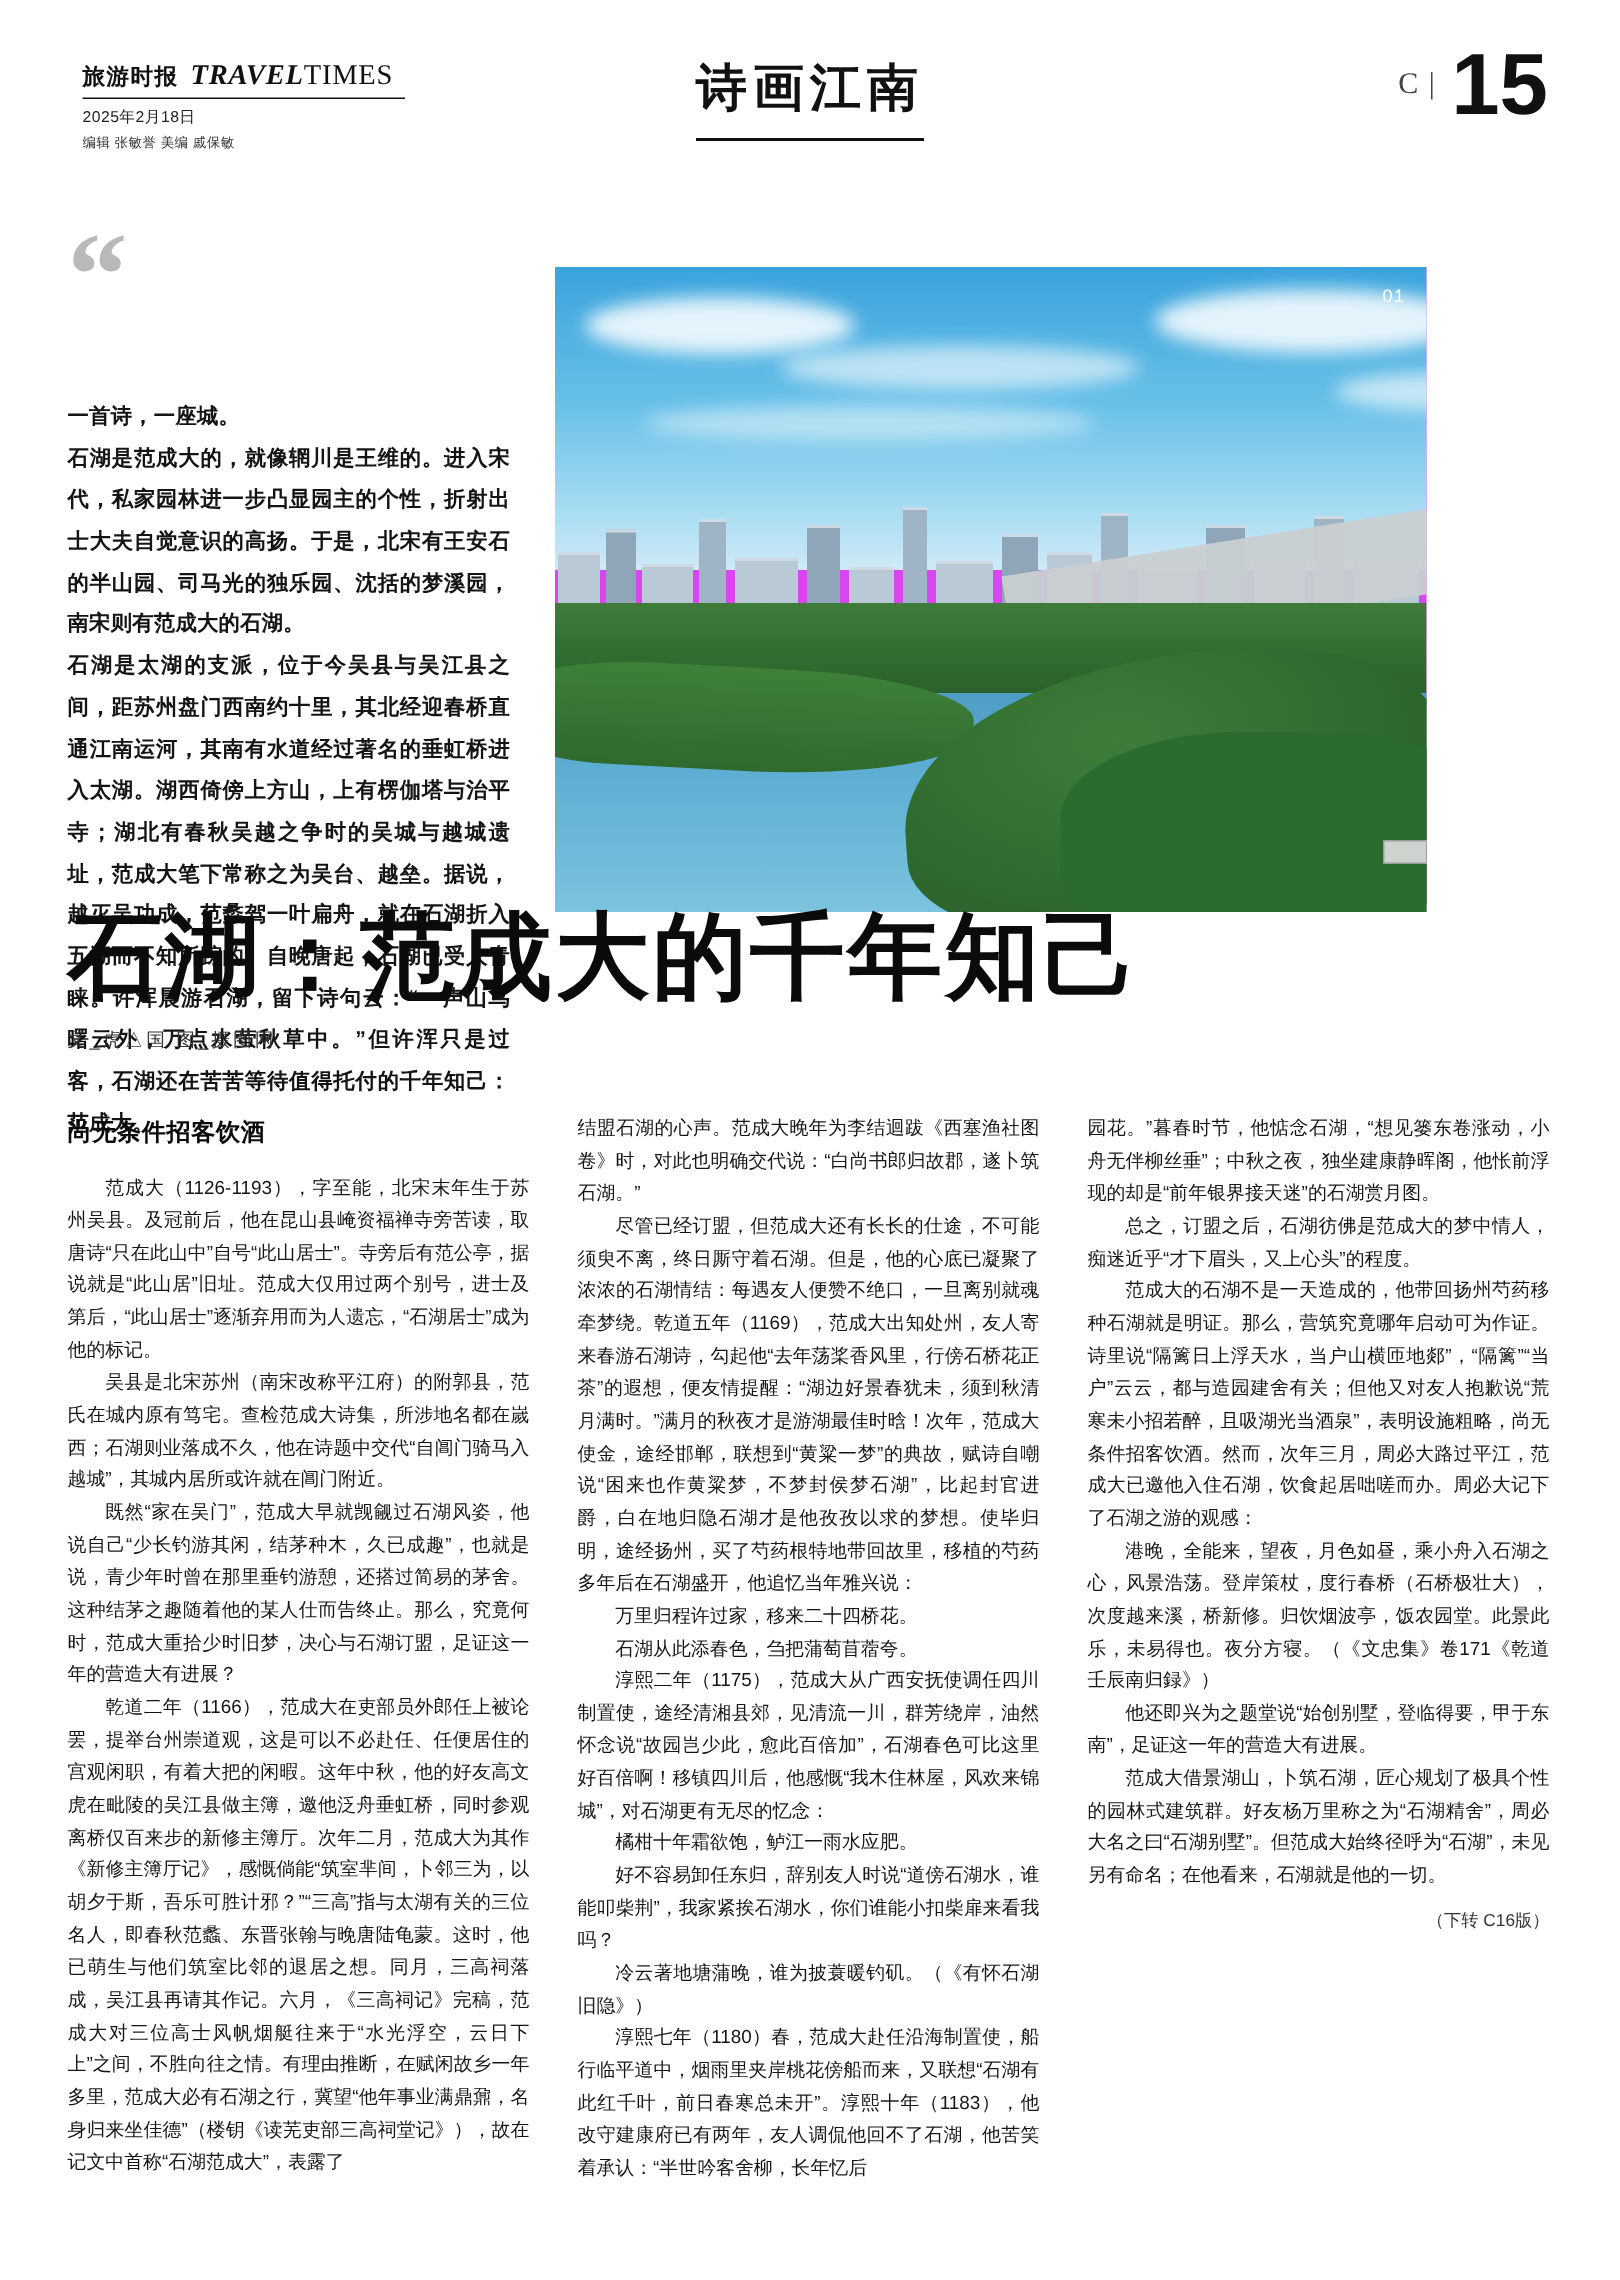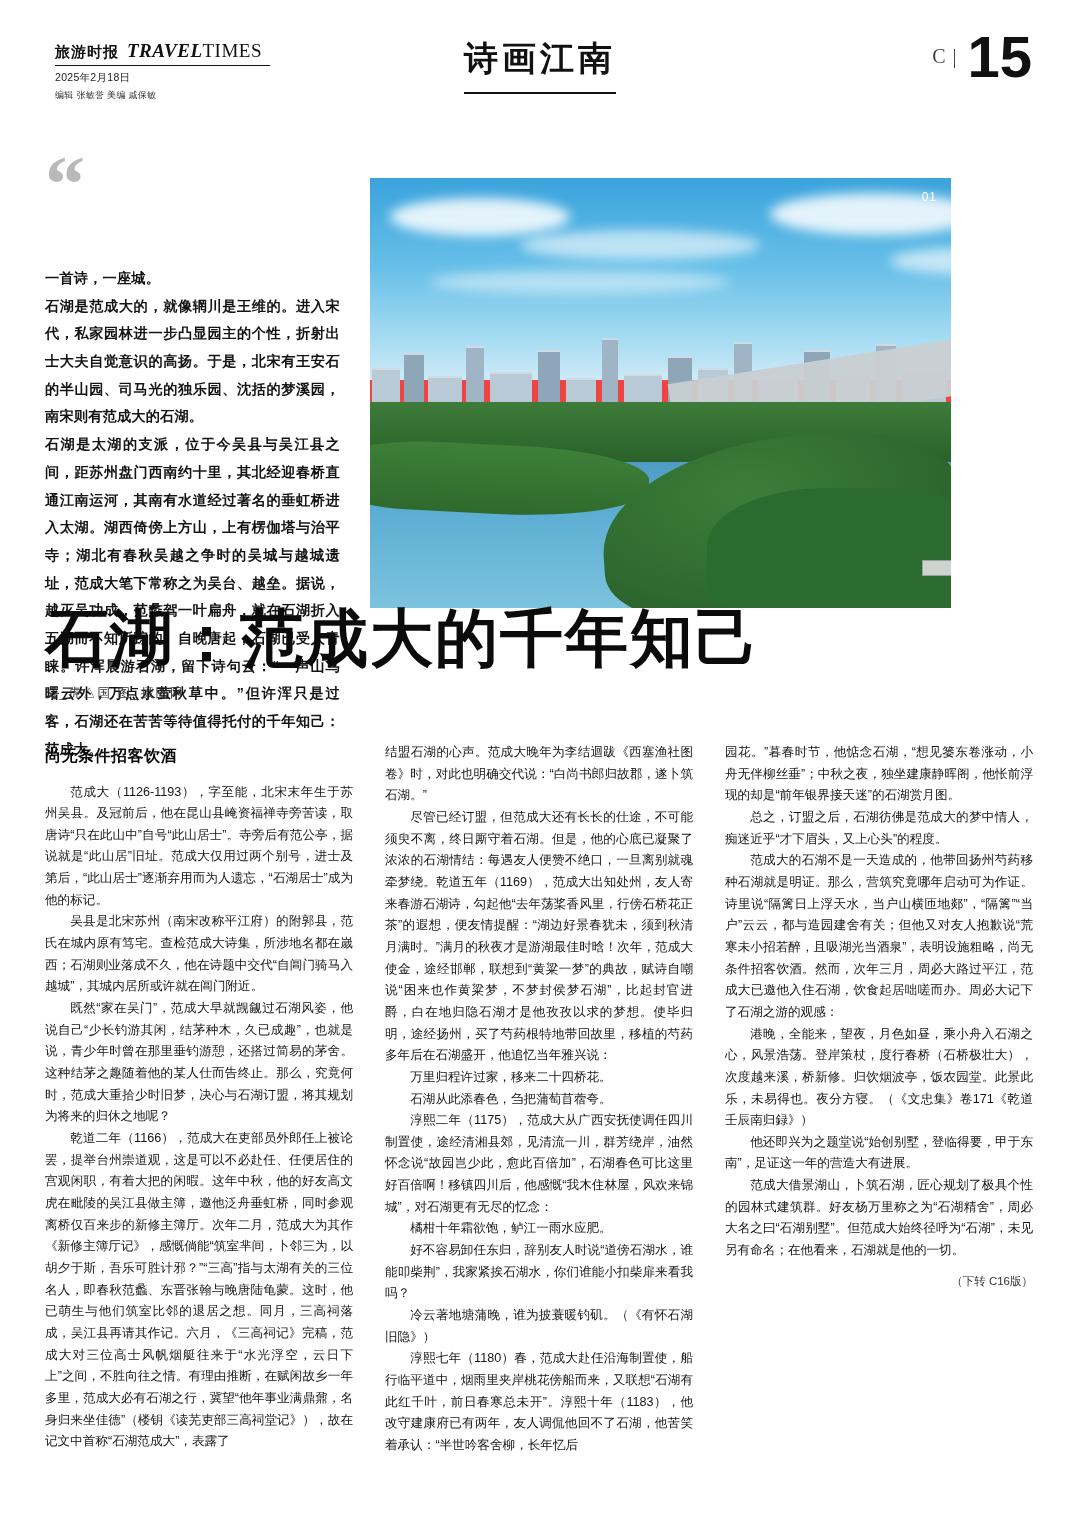--- a/index.html
+++ b/index.html
@@ -150,21 +150,21 @@
     position: absolute;
     left: 370px;
     top: 18px;
     width: 665px;
   }
   .photo {
     position: relative;
     width: 581px;
     height: 430px;
     overflow: hidden;
-    background: #ef4444;
+    background: #d946ef;
     text-align: center;
   }
   .sky {
     position: absolute; left:0; top:0; width: 100%; height: 47%;
     background: linear-gradient(to bottom, #3aa3dd 0%, #68c0e8 45%, #a7dcf2 80%, #cfeaf7 100%);
   }
   .cloud {
     position: absolute;
     background: rgba(255,255,255,0.85);
     border-radius: 50%;
@@ -401,21 +401,21 @@
     <div class="headline">石湖：范成大的千年知己</div>
     <div class="byline">文_虎△国   图_摄图网</div>
   </div>
 
   <div class="columns">
 
     <div class="col">
       <div class="subhead">尚无条件招客饮酒</div>
       <p>范成大（1126-1193），字至能，北宋末年生于苏州吴县。及冠前后，他在昆山县崦资福禅寺旁苦读，取唐诗“只在此山中”自号“此山居士”。寺旁后有范公亭，据说就是“此山居”旧址。范成大仅用过两个别号，进士及第后，“此山居士”逐渐弃用而为人遗忘，“石湖居士”成为他的标记。</p>
       <p>吴县是北宋苏州（南宋改称平江府）的附郭县，范氏在城内原有笃宅。查检范成大诗集，所涉地名都在嵗西；石湖则业落成不久，他在诗题中交代“自阊门骑马入越城”，其城内居所或许就在阊门附近。</p>
-      <p>既然“家在吴门”，范成大早就觊觎过石湖风姿，他说自己“少长钓游其闲，结茅种木，久已成趣”，也就是说，青少年时曾在那里垂钓游憩，还搭过简易的茅舍。这种结茅之趣随着他的某人仕而告终止。那么，究竟何时，范成大重拾少时旧梦，决心与石湖订盟，将其规划为将来的归休之地呢？</p>
+      <p>既然“家在吴门”，范成大早就觊觎过石湖风姿，他说自己“少长钓游其闲，结茅种木，久已成趣”，也就是说，青少年时曾在那里垂钓游憩，还搭过简易的茅舍。这种结茅之趣随着他的某人仕而告终止。那么，究竟何时，范成大重拾少时旧梦，决心与石湖订盟，足证这一年的营造大有进展？</p>
       <p>乾道二年（1166），范成大在吏部员外郎任上被论罢，提举台州崇道观，这是可以不必赴任、任便居住的宫观闲职，有着大把的闲暇。这年中秋，他的好友高文虎在毗陵的吴江县做主簿，邀他泛舟垂虹桥，同时参观离桥仅百来步的新修主簿厅。次年二月，范成大为其作《新修主簿厅记》，感慨倘能“筑室芈间，卜邻三为，以胡夕于斯，吾乐可胜计邪？”“三高”指与太湖有关的三位名人，即春秋范蠡、东晋张翰与晚唐陆龟蒙。这时，他已萌生与他们筑室比邻的退居之想。同月，三高祠落成，吴江县再请其作记。六月，《三高祠记》完稿，范成大对三位高士风帆烟艇往来于“水光浮空，云日下上”之间，不胜向往之情。有理由推断，在赋闲故乡一年多里，范成大必有石湖之行，冀望“他年事业满鼎鼐，名身归来坐佳德”（楼钥《读芜吏部三高祠堂记》），故在记文中首称“石湖范成大”，表露了</p>
     </div>
 
     <div class="col">
       <p class="noindent">结盟石湖的心声。范成大晚年为李结迴跋《西塞渔社图卷》时，对此也明确交代说：“白尚书郎归故郡，遂卜筑石湖。”</p>
       <p>尽管已经订盟，但范成大还有长长的仕途，不可能须臾不离，终日厮守着石湖。但是，他的心底已凝聚了浓浓的石湖情结：每遇友人便赞不绝口，一旦离别就魂牵梦绕。乾道五年（1169），范成大出知处州，友人寄来春游石湖诗，勾起他“去年荡桨香风里，行傍石桥花正茶”的遐想，便友情提醒：“湖边好景春犹未，须到秋清月满时。”满月的秋夜才是游湖最佳时晗！次年，范成大使金，途经邯郸，联想到“黄粱一梦”的典故，赋诗自嘲说“困来也作黄粱梦，不梦封侯梦石湖”，比起封官进爵，白在地归隐石湖才是他孜孜以求的梦想。使毕归明，途经扬州，买了芍药根特地带回故里，移植的芍药多年后在石湖盛开，他追忆当年雅兴说：</p>
       <p>万里归程许过家，移来二十四桥花。</p>
       <p>石湖从此添春色，刍把蒲萄苜蓿夸。</p>
       <p>淳熙二年（1175），范成大从广西安抚使调任四川制置使，途经清湘县郊，见清流一川，群芳绕岸，油然怀念说“故园岂少此，愈此百倍加”，石湖春色可比这里好百倍啊！移镇四川后，他感慨“我木住林屋，风欢来锦城”，对石湖更有无尽的忆念：</p>
       <p>橘柑十年霜欲饱，鲈江一雨水应肥。</p>

